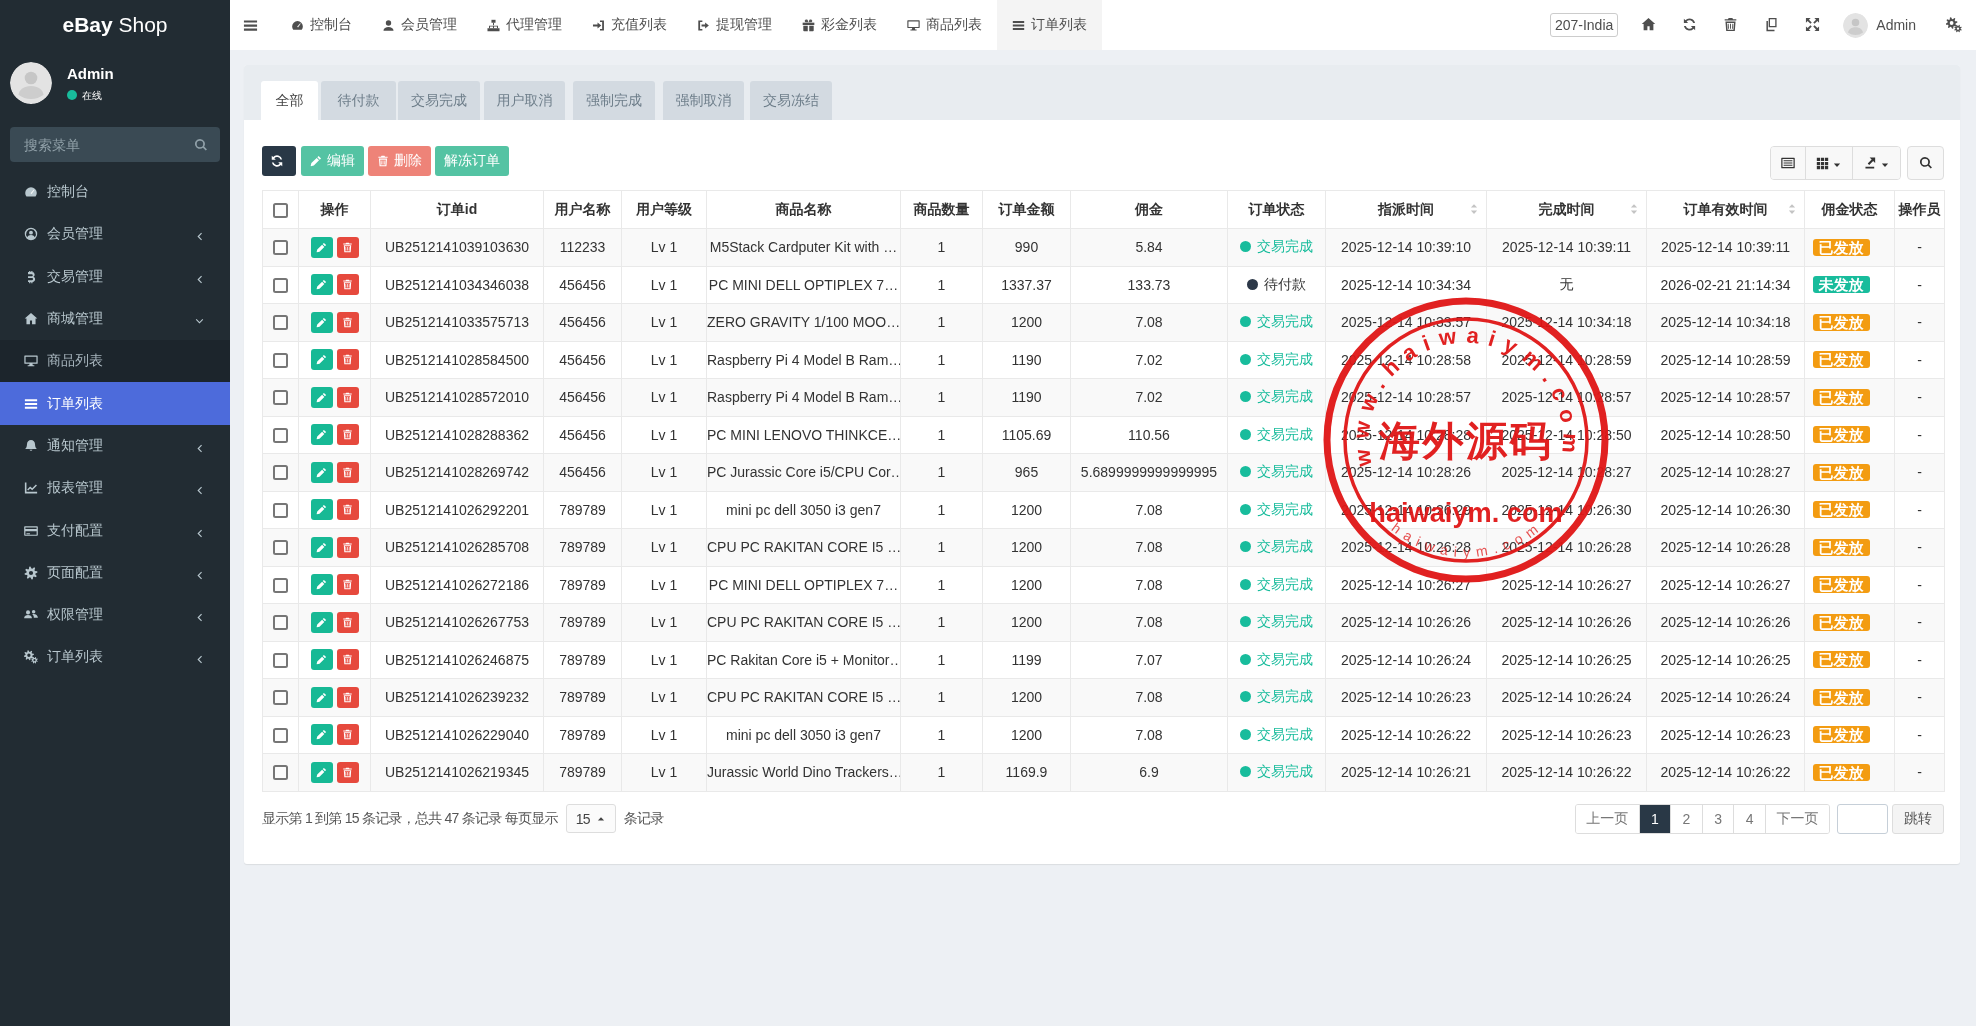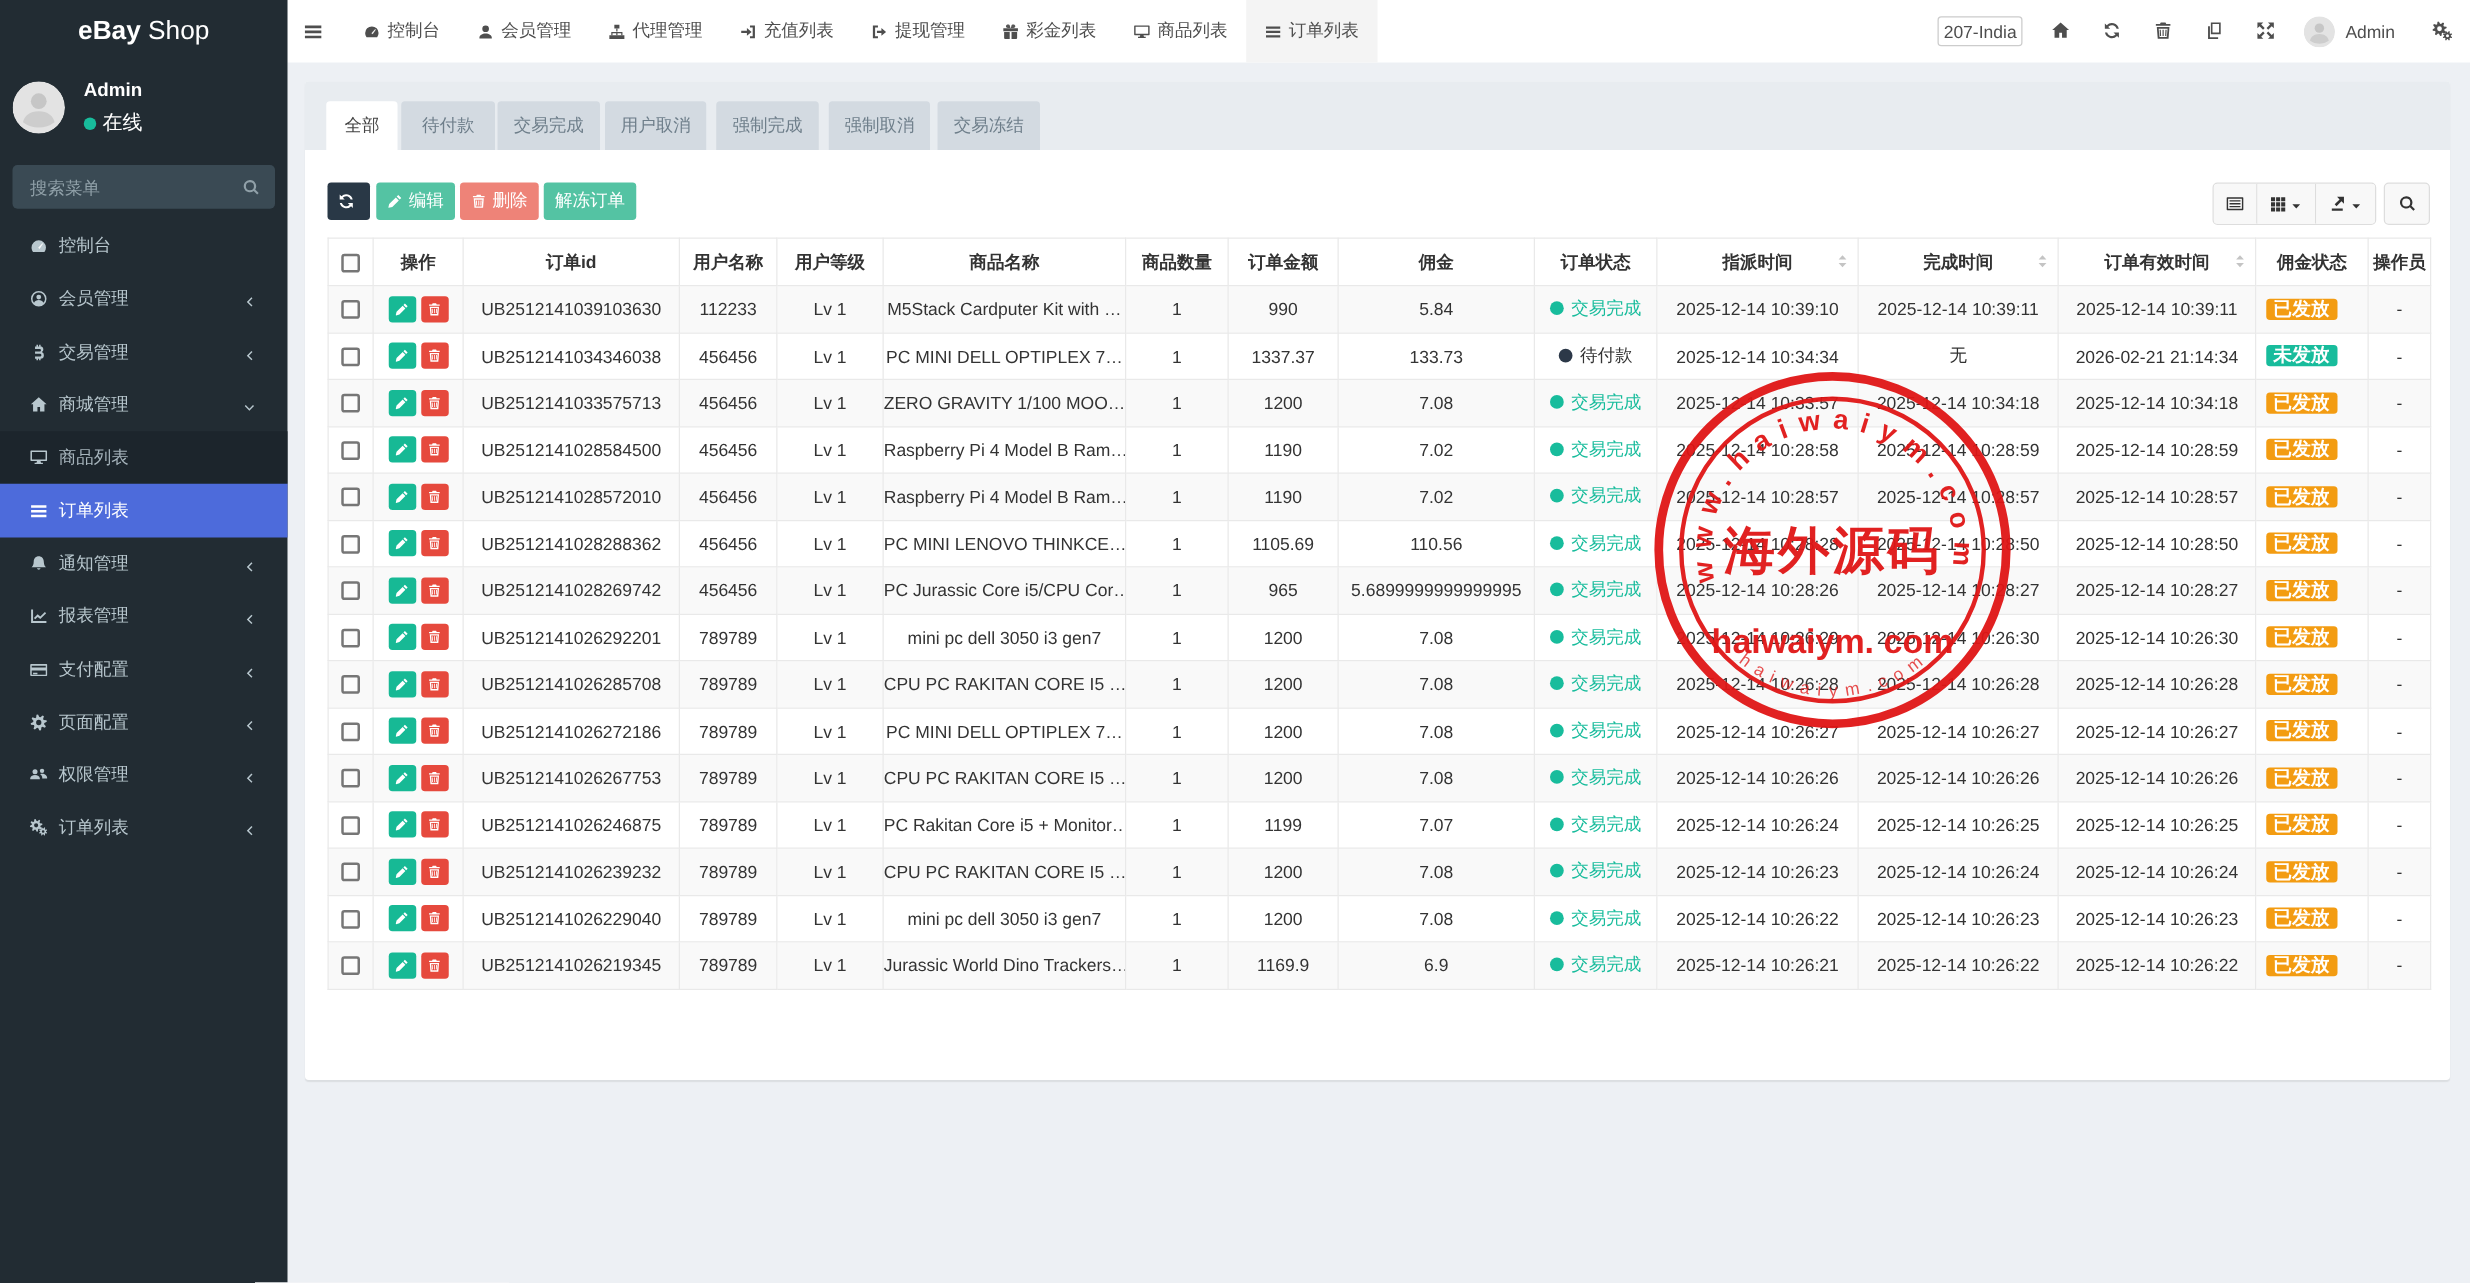--- a/index.html
+++ b/index.html
@@ -6,21 +6,21 @@
 body { position:relative; font-size:14px; color:#333; }
 
 
 .sidebar { position:absolute; left:0; top:0; width:230px; height:1026px; background:#222c33; z-index:5; }
 .logo { height:50px; line-height:50px; text-align:center; color:#fff; font-size:21px; }
 .logo b { font-weight:bold; }
 .upanel { padding:12px 10px 10px; display:flex; align-items:center; }
 .uava { width:42px; height:42px; border-radius:50%; overflow:hidden; flex:0 0 42px; }
 .uinfo { padding-left:15px; }
 .uname { color:#fff; font-weight:bold; font-size:15px; margin-top:2px; }
-.ustat { color:#fff; font-size:16px; margin-top:7px; }
+.ustat { color:#fff; font-size:10px; margin-top:7px; }
 .ustat .dot { width:10px; height:10px; margin:0 5px 0 0; vertical-align:-1px; }
 .sform { margin:13px 10px 0; position:relative; }
 .sform input { width:210px; height:35px; background:#3a4a54; border:0; border-radius:4px; color:#90a0a8; font-size:14px; padding:0 34px 0 14px; font-family:"Liberation Sans",sans-serif; }
 .sform input::placeholder { color:#90a0a8; }
 .sform .sic { position:absolute; right:12px; top:10px; }
 .smenu { list-style:none; margin-top:9px; }
 .smenu li { height:42.3px; display:flex; align-items:center; padding:0 10px 0 24px; color:#b8c7ce; font-size:14px; position:relative; }
 .smenu li svg { margin-right:9px; }
 .smenu li span { flex:0 0 auto; }
 .smenu .chev { position:absolute; right:16px; top:50%; margin-top:-7px; }
@@ -822,20 +822,38 @@
             <td>6.9</td>
 <td><span class="dot dot-g"></span><span class="st-g">交易完成</span></td>
             <td>2025-12-14 10:26:21</td>
             <td>2025-12-14 10:26:22</td>
             <td>2025-12-14 10:26:22</td>
             <td><span class="badge bdg-o">已发放</span></td>
             <td>-</td>
 </tr>
       </tbody>
     </table>
+    <div class="pgrow">
+      <div class="pgleft">显示第 1 到第 15 条记录，总共 47 条记录 每页显示
+        <span class="ppsel">15 <svg width="10" height="10" viewBox="0 0 16 16" fill="#444" style="vertical-align:-2px;">
+              <path d="M3 10.5h10L8 5z"></path>
+            </svg></span> 条记录</div>
+      <div class="pager">
+        <div class="pgroup">
+          <span class="pbtn wide">上一页</span>
+            <span class="pbtn on">1</span>
+            <span class="pbtn">2</span>
+          <span class="pbtn">3</span>
+            <span class="pbtn">4</span>
+            <span class="pbtn wide">下一页</span>
+        </div>
+        <span class="pjump-in"></span>
+        <span class="pjump-btn">跳转</span>
+      </div>
+    </div>
   </div>
 </div>
 <svg class="stamp" width="302" height="302" viewBox="-151 -151 302 302">
 <g fill="none" stroke="#e01616" opacity="0.95">
 <circle r="139" stroke-width="7"></circle>
 <circle r="121" stroke-width="3.5"></circle>
 </g>
 <defs>
 <path id="arcT" d="M -93.7 25.1 A 97 97 0 1 1 96.6 8.5"></path>
 <path id="arcB" d="M -76.7 88.3 A 117 117 0 0 0 76.7 88.3"></path>

